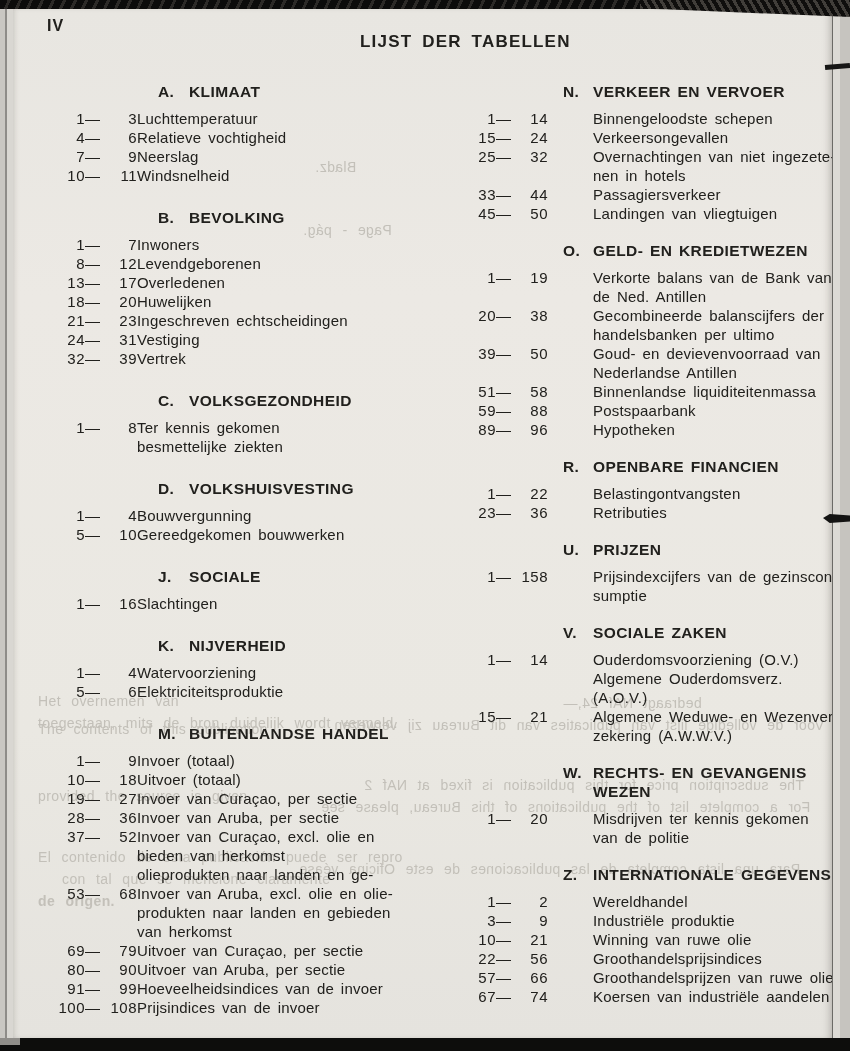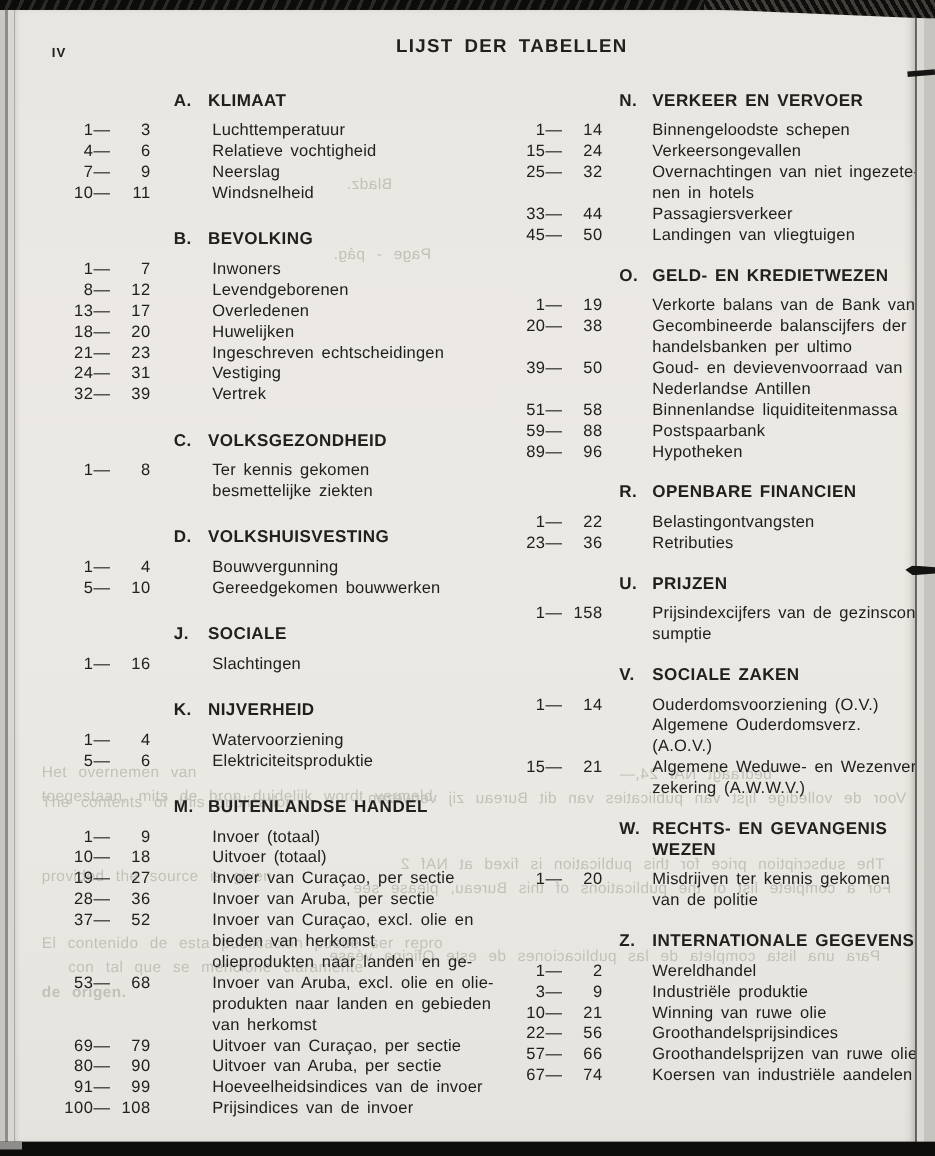--- a/index.html
+++ b/index.html
@@ -46,22 +46,22 @@
     clip-path:polygon(0 45%,25% 0,100% 18%,100% 82%,25% 100%);
   }
   
   .page {
     position:absolute; left:13px; right:18px; top:9px; bottom:13px; z-index:2;
     background:linear-gradient(180deg,#e8e6e1,#ece9e4 28%,#eae8e2 70%,#e5e3de);
     box-shadow:inset -7px 0 9px -6px rgba(60,55,48,.35), inset 4px 0 6px -4px rgba(60,55,48,.25);
     overflow:hidden;
   }
   .page-number {
-    position:absolute; left:34px; top:32px; z-index:2;
-    font-size:12px; font-weight:bold; letter-spacing:1px;
+    position:absolute; left:34px; top:8px; z-index:2;
+    font-size:16px; font-weight:bold; letter-spacing:1px;
   }
   .page-title {
     position:absolute; left:347px; top:23px; z-index:2;
     font-size:17px; font-weight:bold; letter-spacing:1.2px; word-spacing:4px;
   }
   
   .col { position:absolute; top:73px; z-index:2; font-size:15px; line-height:19px; }
   .col-left  { left:39px;  width:402px; }
   .col-right { left:447px; width:400px; }
   .section { margin-top:23px; }
@@ -77,21 +77,21 @@
   .sec-letter { flex:0 0 31px; }
   .col-right .sec-letter { flex:0 0 30px; }
   .sec-title div { white-space:nowrap; }
   .row { display:flex; align-items:flex-start; }
   .nums { display:flex; flex:0 0 auto; letter-spacing:.5px; }
   .n1 { text-align:right; }
   .n2 { text-align:right; }
   .dash { width:22px; }
   .col-left  .n1 { width:33px; } .col-left  .n2 { width:30px; }
   .col-right .n1 { width:36px; } .col-right .n2 { width:30px; }
-  .col-left  .label { margin-left:56px; }
+  .col-left  .label { }
   .col-right .label { margin-left:45px; }
   .label { letter-spacing:.2px; word-spacing:2.5px; }
   .label .line { white-space:nowrap; }
   
   .ghosts { position:absolute; inset:0; z-index:1; }
   .ghost {
     position:absolute; font-size:14px; color:#c3c0b9;
     letter-spacing:.4px; word-spacing:6px; white-space:nowrap;
     filter:blur(.45px);
   }
@@ -529,20 +529,21 @@
           </div>
         </div>
         <div class="row">
           <div class="nums">
             <span class="n1">1</span>
             <span class="dash">—</span>
             <span class="n2">19</span>
           </div>
           <div class="label">
             <div class="line">Verkorte balans van de Bank van</div>
+            <div class="line">de Ned. Antillen</div>
           </div>
         </div>
         <div class="row">
           <div class="nums">
             <span class="n1">20</span>
             <span class="dash">—</span>
             <span class="n2">38</span>
           </div>
           <div class="label">
             <div class="line">Gecombineerde balanscijfers der</div>

